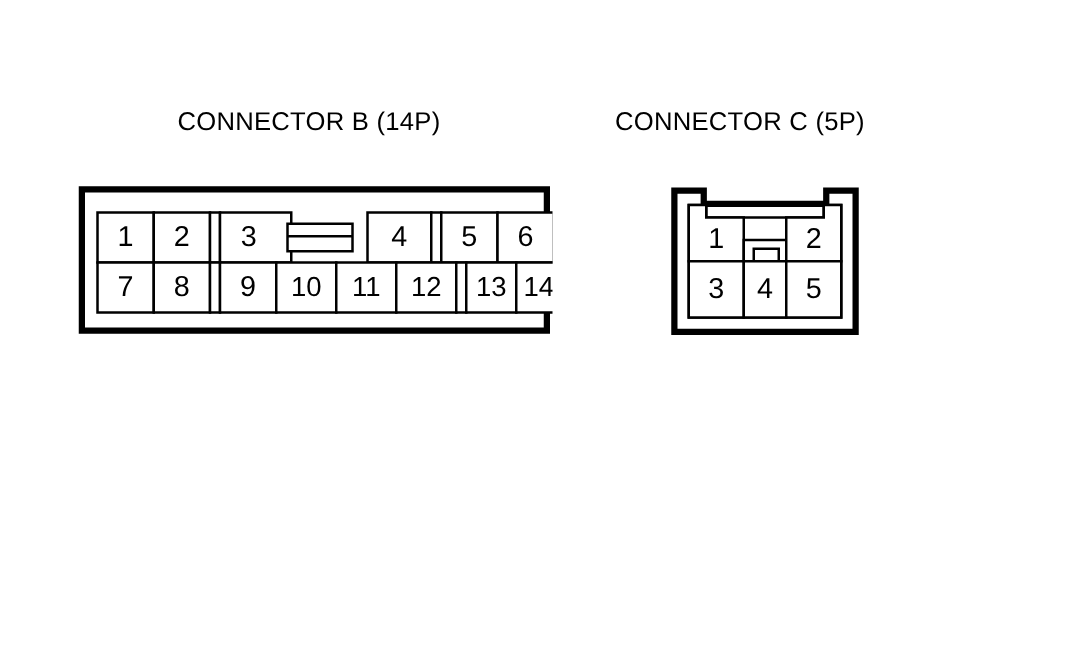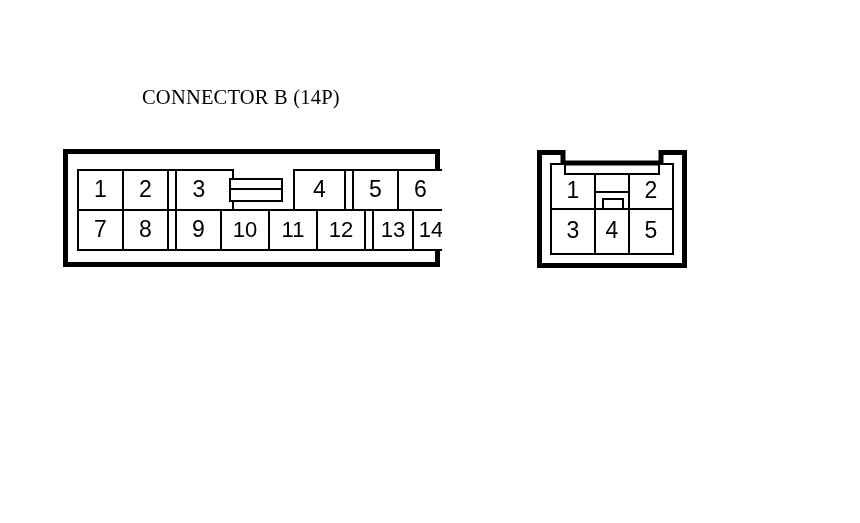--- a/index.html
+++ b/index.html
@@ -23,21 +23,21 @@
   }
   .title {
     position: absolute;
     font-family: "Liberation Sans", sans-serif;
     font-size: 20.5px;
     font-weight: 400;
     letter-spacing: 0.2px;
     color: #000000;
     white-space: nowrap;
   }
-  #title-b { left: 142px; top: 86px; font-family: Liberation Serif, serif; }
+  #title-b { left: 142px; top: 86px; }
   #title-c { left: 492px; top: 86px; }
 
   svg { display: block; }
   .shell   { fill: #ffffff; stroke: #000000; stroke-width: 5; }
   .cavity  { fill: #ffffff; stroke: #000000; stroke-width: 2; }
   .cell    { fill: #ffffff; stroke: #000000; stroke-width: 2; }
   .tab     { fill: #ffffff; stroke: #000000; stroke-width: 2; }
   .pin-num {
     font-family: "Liberation Sans", sans-serif;
     font-size: 23px;
@@ -47,20 +47,21 @@
   }
   .pin-num.narrow { font-size: 22px; }
 </style>
 </head>
 <body>
 
 <div id="canvas">
 
   <div class="title" id="title-b">CONNECTOR B (14P)</div>
 
+  <div class="title" id="title-c">CONNECTOR C (5P)</div>
 
   <svg id="svg-b" width="380" height="130" viewBox="0 0 380 130" style="position:absolute; left:62px; top:148px;">
 
     <rect class="shell" x="3.5" y="3.5" width="372" height="113"></rect>
 
     <rect class="cell" x="16" y="22" width="45" height="40"></rect>
     <text class="pin-num" x="38.5" y="43">1</text>
 
     <rect class="cell" x="61" y="22" width="45" height="40"></rect>
     <text class="pin-num" x="83.5" y="43">2</text>

